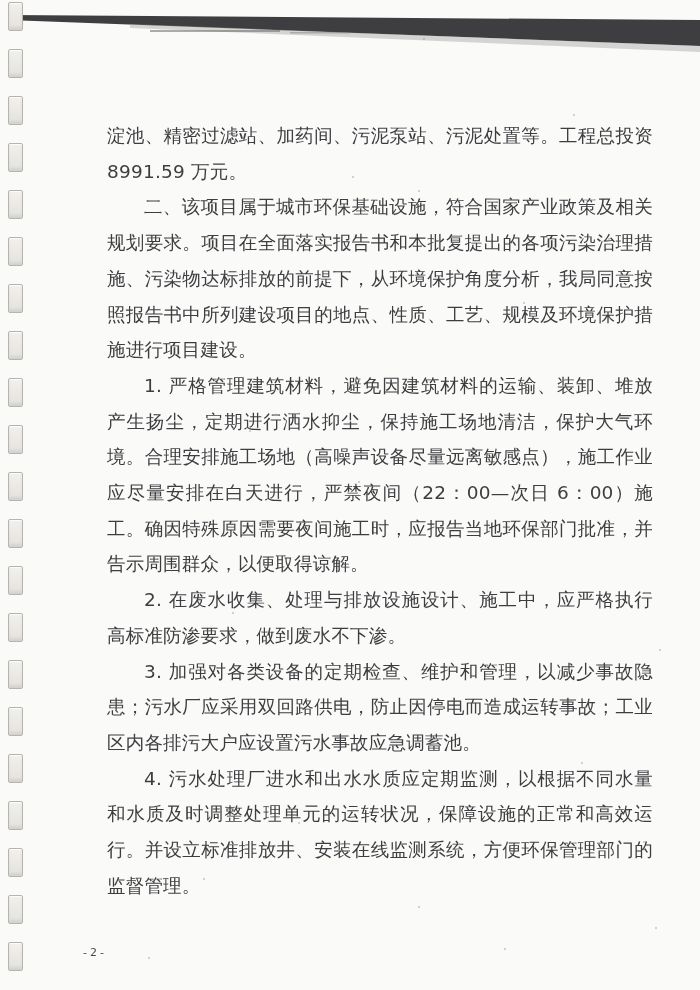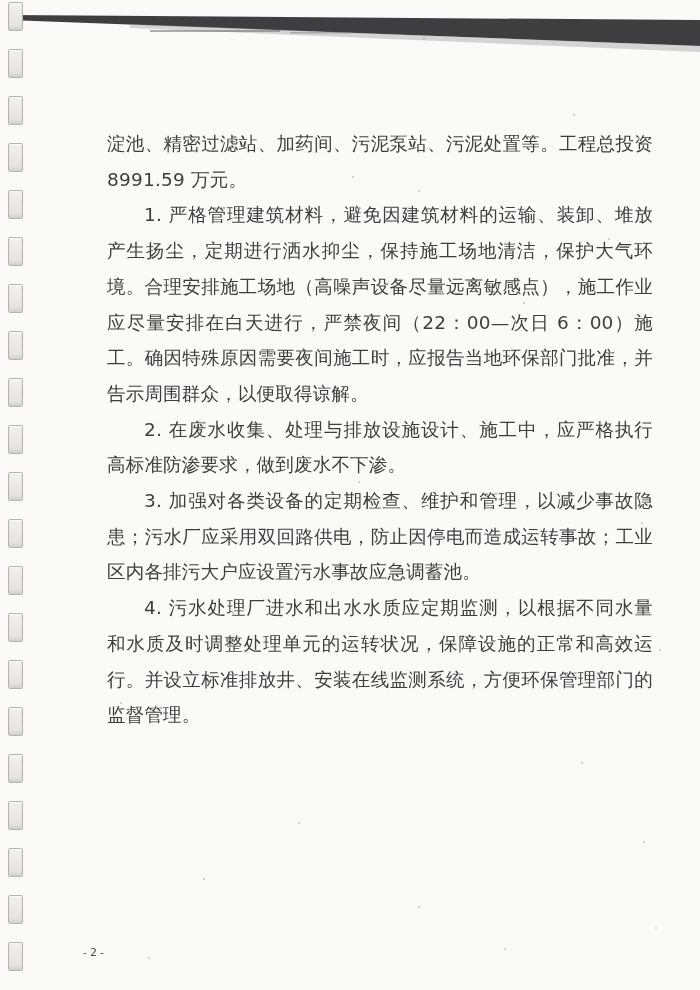--- a/index.html
+++ b/index.html
@@ -21,21 +21,21 @@
   .hole{
     position:absolute;
     left:8px;width:13px;height:27px;
     background:linear-gradient(#f1f0ec,#e3e2de);
     border:1px solid #b6b4ae;
     border-radius:2px;
     box-shadow:inset 0 1px 1px rgba(255,255,255,.85), inset 0 -3px 3px rgba(0,0,0,.07);
   }
   .content{
     position:absolute;
-    left:107px;top:126px;width:546px;
+    left:107px;top:118px;width:546px;
     color:#3e3e41;
     font-size:18.5px;
     line-height:35.7px;
     letter-spacing:0.2px;
     text-align:justify;
     text-justify:inter-ideograph;
   }
   .para{margin:0;}
   .para.indent{text-indent:2em;}
   .page-number{
@@ -85,20 +85,21 @@
       <div class="hole" style="top: 707px;"></div>
       <div class="hole" style="top: 754px;"></div>
       <div class="hole" style="top: 801px;"></div>
       <div class="hole" style="top: 848px;"></div>
       <div class="hole" style="top: 895px;"></div>
       <div class="hole" style="top: 942px;"></div>
     </div>
 
   <div class="content">
       <p class="para">淀池、精密过滤站、加药间、污泥泵站、污泥处置等。工程总投资 8991.59 万元。</p>
+      <p class="para indent">二、该项目属于城市环保基础设施，符合国家产业政策及相关规划要求。项目在全面落实报告书和本批复提出的各项污染治理措施、污染物达标排放的前提下，从环境保护角度分析，我局同意按照报告书中所列建设项目的地点、性质、工艺、规模及环境保护措施进行项目建设。</p>
       <p class="para indent">1. 严格管理建筑材料，避免因建筑材料的运输、装卸、堆放产生扬尘，定期进行洒水抑尘，保持施工场地清洁，保护大气环境。合理安排施工场地（高噪声设备尽量远离敏感点），施工作业应尽量安排在白天进行，严禁夜间（22：00—次日 6：00）施工。确因特殊原因需要夜间施工时，应报告当地环保部门批准，并告示周围群众，以便取得谅解。</p>
       <p class="para indent">2. 在废水收集、处理与排放设施设计、施工中，应严格执行高标准防渗要求，做到废水不下渗。</p>
       <p class="para indent">3. 加强对各类设备的定期检查、维护和管理，以减少事故隐患；污水厂应采用双回路供电，防止因停电而造成运转事故；工业区内各排污大户应设置污水事故应急调蓄池。</p>
       <p class="para indent">4. 污水处理厂进水和出水水质应定期监测，以根据不同水量和水质及时调整处理单元的运转状况，保障设施的正常和高效运行。并设立标准排放井、安装在线监测系统，方便环保管理部门的监督管理。</p>
     </div>
 
   <div class="page-number">-2-</div>
 
   <div>
       <div class="speck" style="left: 423px; top: 38px;"></div>

